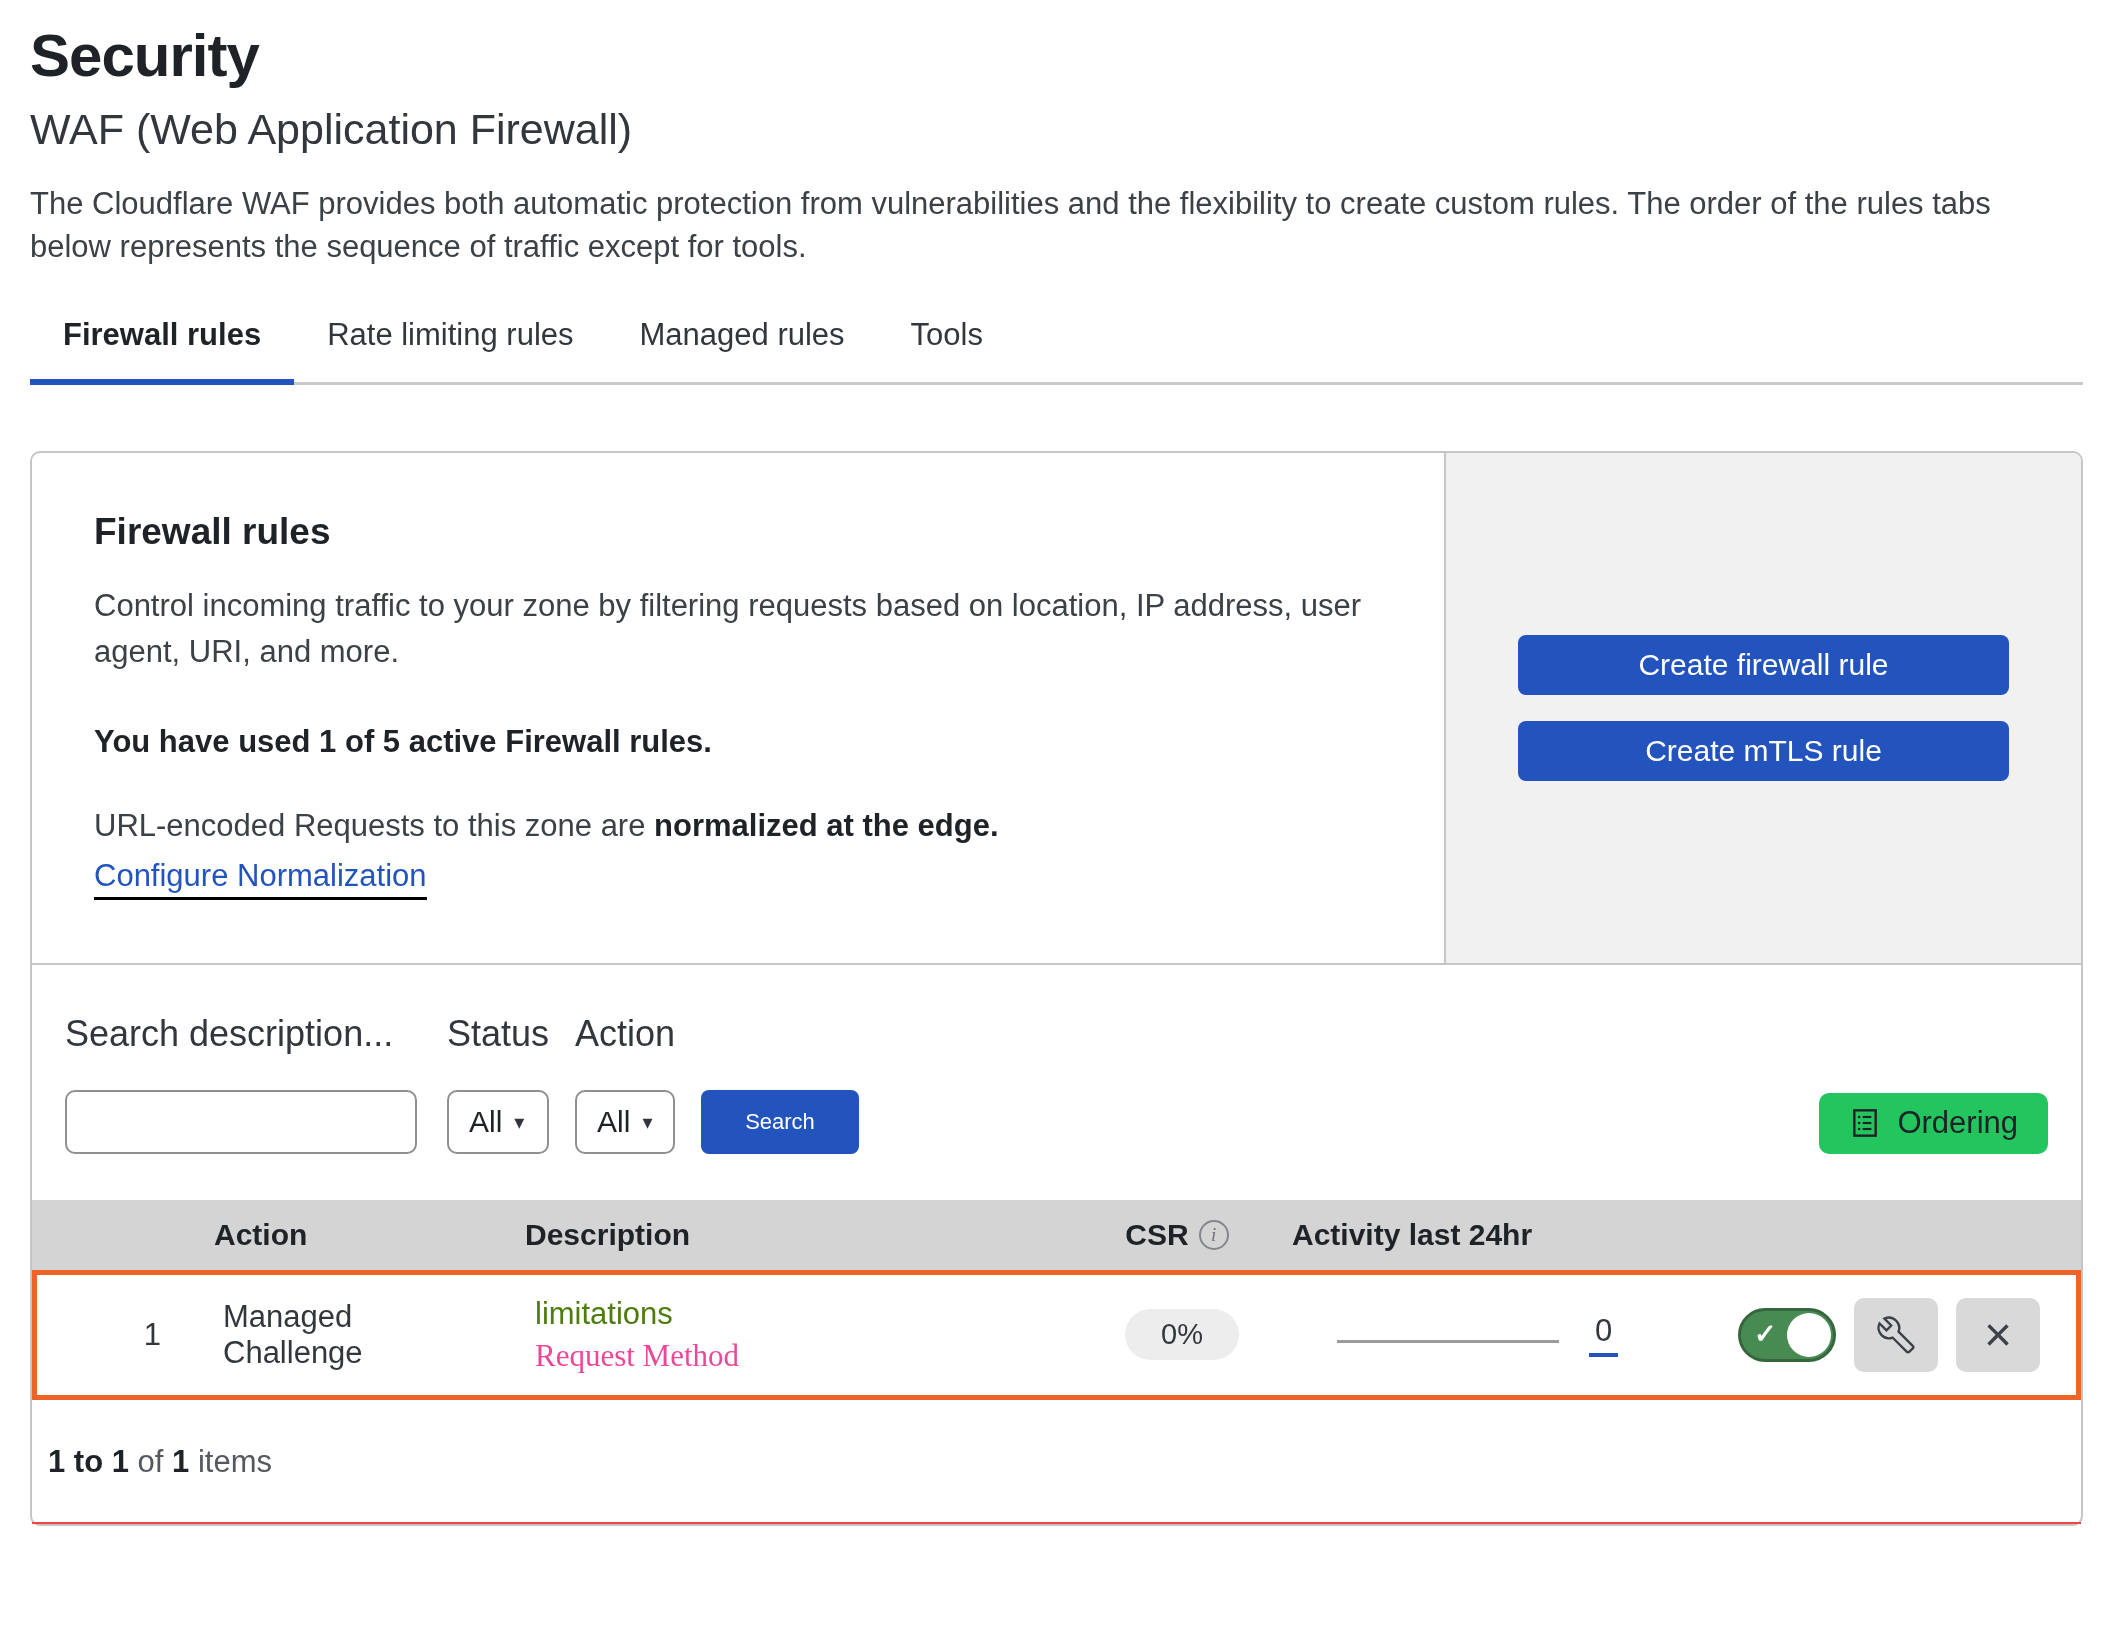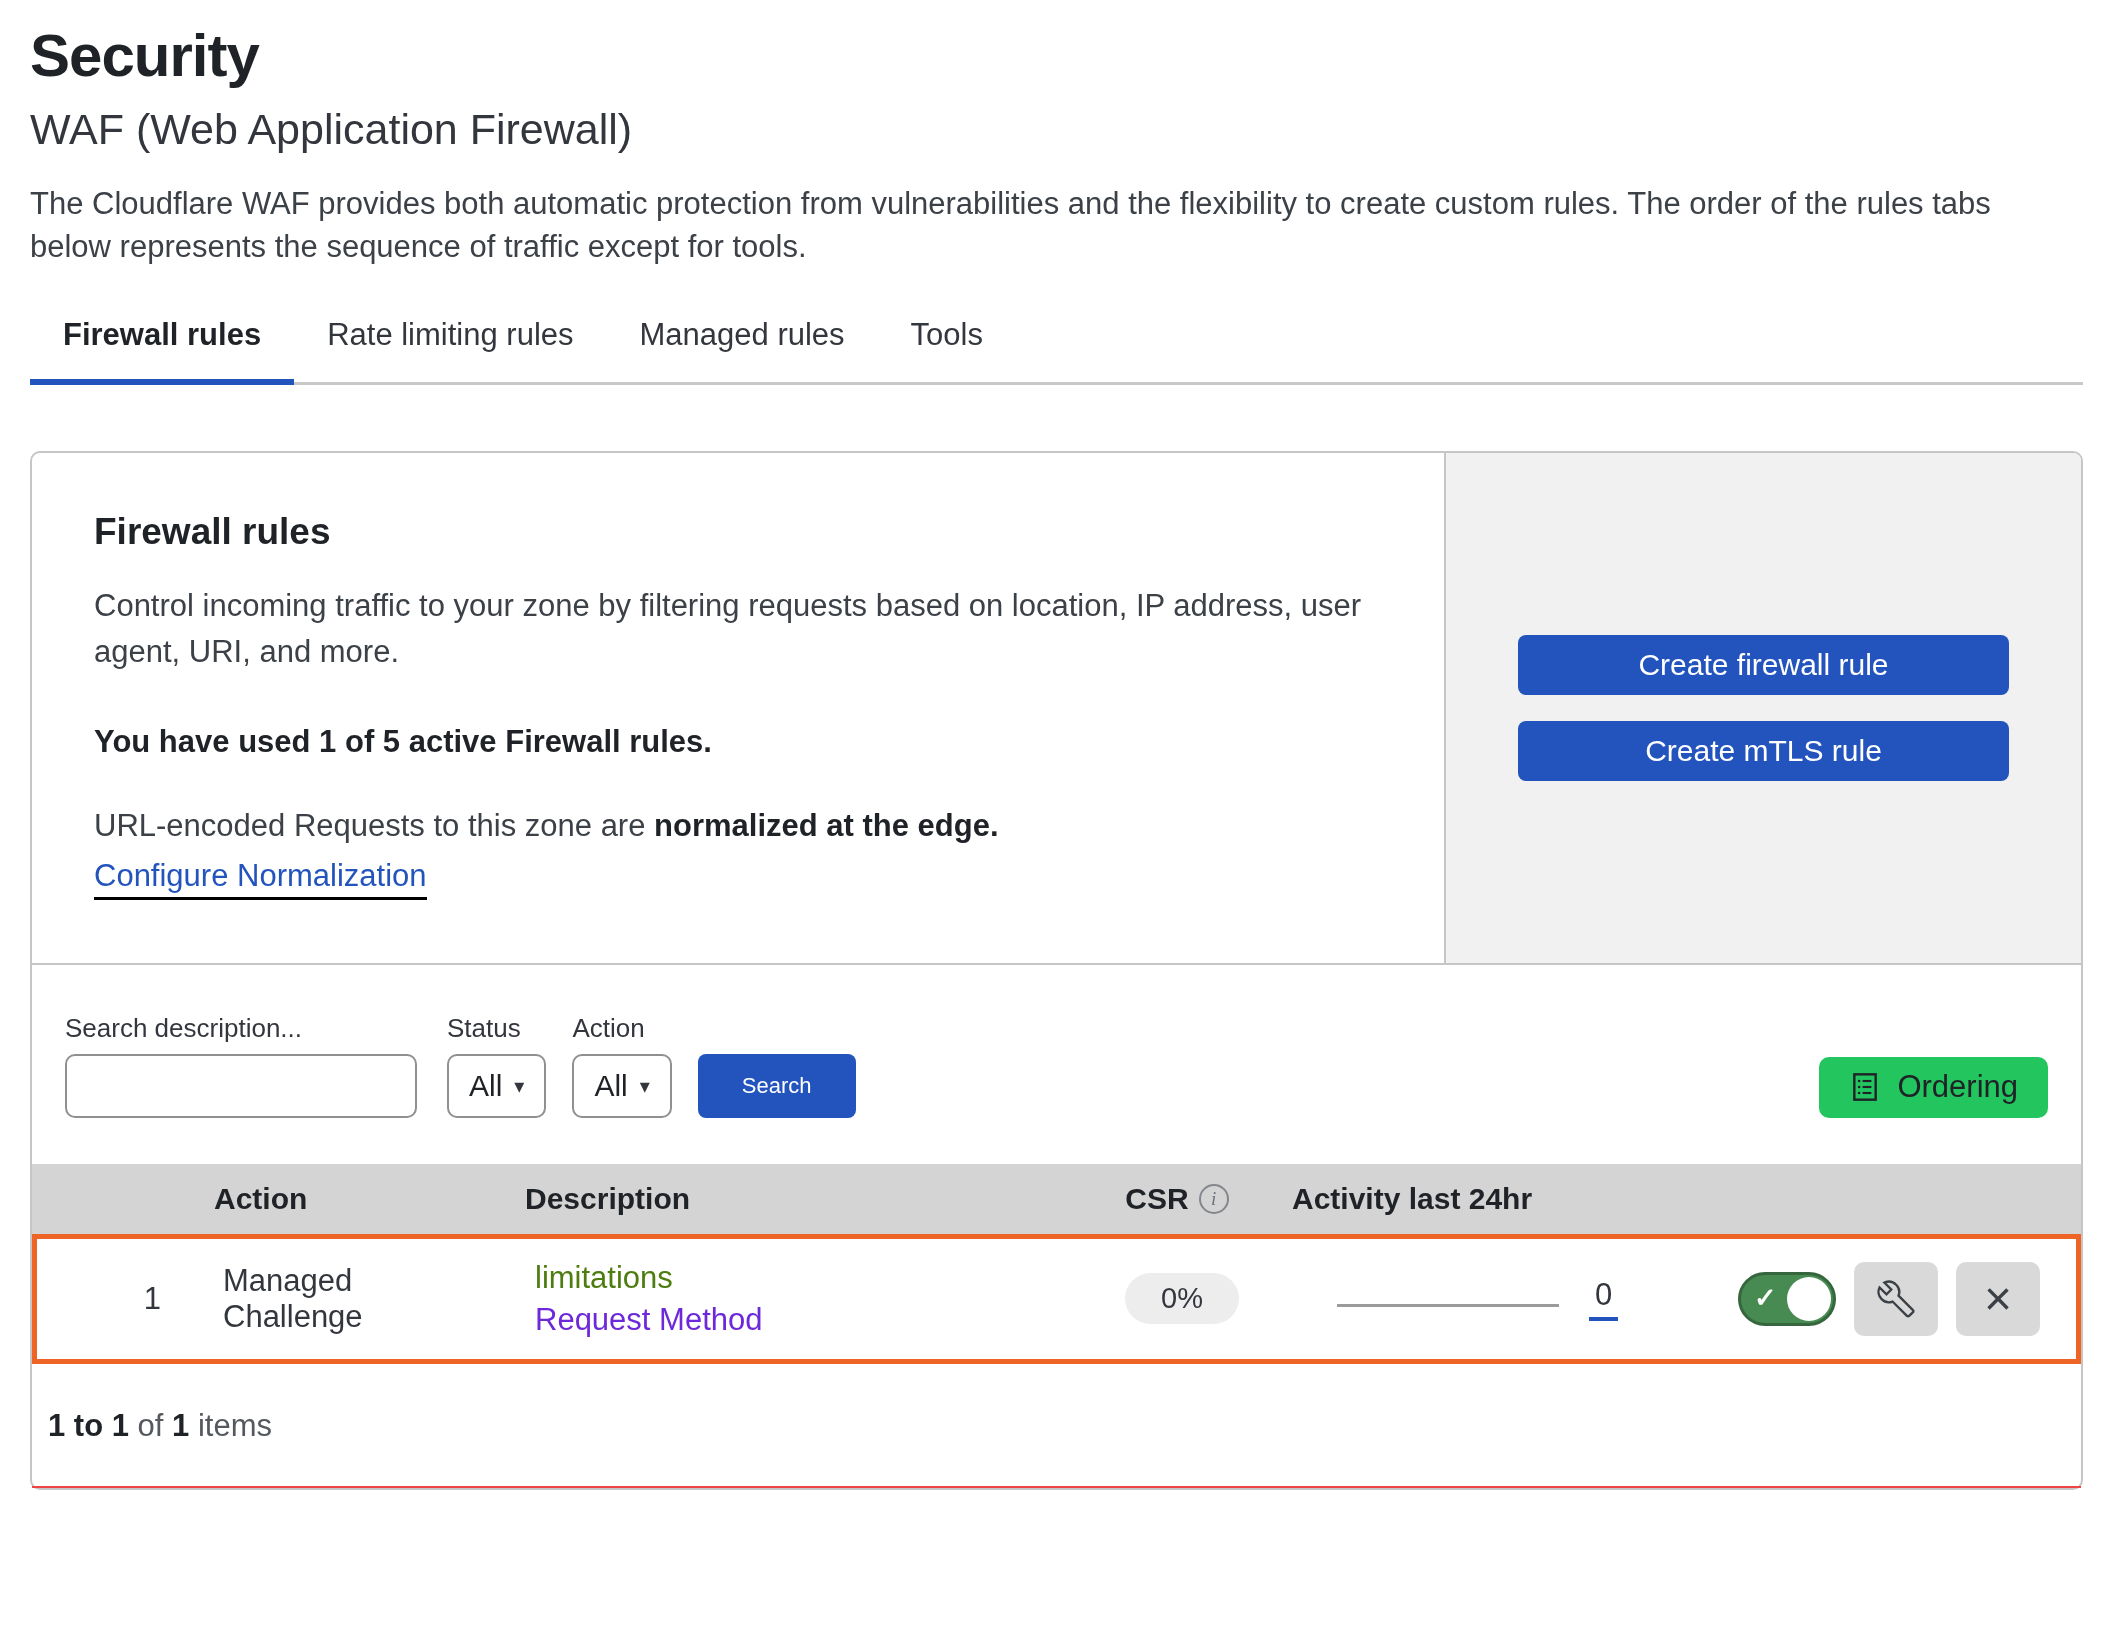--- a/index.html
+++ b/index.html
@@ -67,21 +67,21 @@
     font-family: "Liberation Sans", sans-serif;
     border: none; border-radius: 8px; cursor: pointer;
   }
 
   
   .filter-row {
     display: flex; align-items: flex-end;
     padding: 48px 33px 46px;
   }
   .filter-group { display: flex; flex-direction: column; }
-  .filter-label { font-size: 26px; color: #33373d; margin-bottom: 10px; }
+  .filter-label { font-size: 36px; color: #33373d; margin-bottom: 35px; }
   .search-box {
     width: 352px; height: 64px; border: 2px solid #909090; border-radius: 10px;
     display: flex; align-items: center; padding: 0 14px; background: #fff;
   }
   .search-box input {
     border: none; outline: none; flex: 1; height: 100%;
     font-size: 28px; font-family: "Liberation Sans", sans-serif;
     margin-left: 8px; background: transparent;
   }
   .dropdown {
@@ -125,21 +125,21 @@
     font-family: "Liberation Serif", serif; font-style: italic; cursor: pointer;
   }
   .table-row {
     min-height: 130px; background: #fff;
     border: 5px solid #ed6426; font-size: 31px; color: #33373d;
   }
   .td-num { text-align: right; padding-right: 6px; color: #33373d; }
   .td-action { padding-left: 56px; }
   .td-desc { padding-left: 58px; line-height: 1.35; }
   .td-desc .desc-main { color: #4d7c0f; }
-  .td-desc .desc-sub { color: #6d28d9; }
+  .td-desc .desc-sub { color: #ec4899; font-family: Liberation Serif, serif; }
   .csr-badge {
     justify-self: center; background: #ededed; border-radius: 999px;
     padding: 9px 36px; font-size: 29px; color: #33373d;
   }
   .td-activity { display: flex; align-items: flex-end; padding-left: 40px; }
   .spark-line { width: 222px; height: 3px; background: #9b9b9b; margin-bottom: 14px; }
   .activity-count {
     margin-left: 30px; font-size: 31px; color: #33373d; text-decoration: none;
     border-bottom: 4px solid #2354bd; padding: 0 6px 4px; cursor: pointer;
   }

